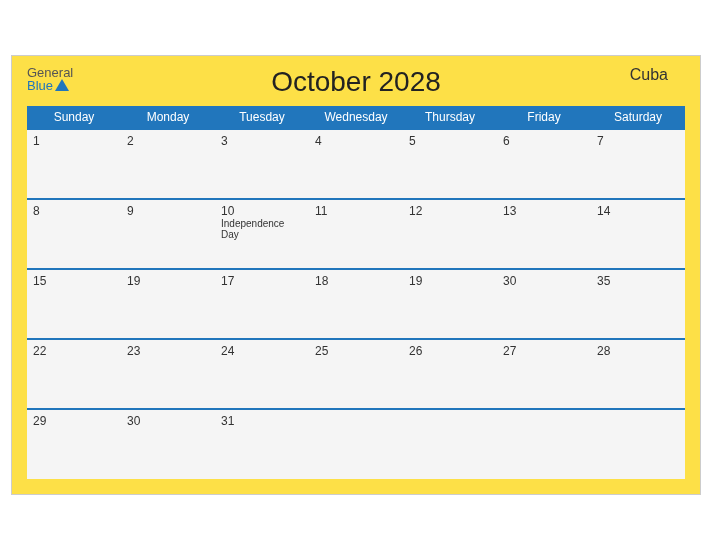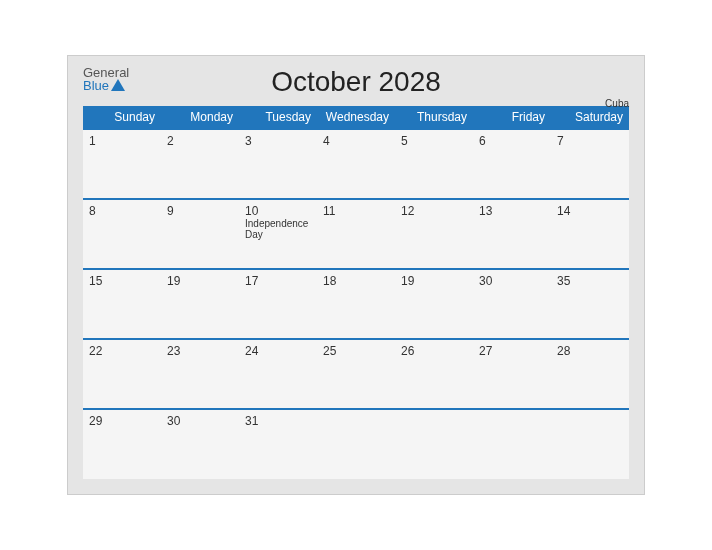--- a/index.html
+++ b/index.html
@@ -6,22 +6,22 @@
     body {
       width: 712px;
       height: 550px;
       background: #fff;
       font-family: Arial, sans-serif;
       display: flex;
       justify-content: center;
       align-items: center;
     }
     .calendar-wrapper {
-      width: 578px;
-      background: #e5e5e5;
+      width: 690px;
+      background: #fde047;
       border: 1px solid #ccc;
       padding: 10px 15px 15px 15px;
     }
     .calendar-header {
       display: flex;
       align-items: center;
       justify-content: center;
       position: relative;
       margin-bottom: 8px;
     }
@@ -55,37 +55,36 @@
       margin-bottom: 1px;
     }
     .calendar-title {
       font-size: 28px;
       color: #222;
       font-weight: normal;
       text-align: center;
     }
     .country-label {
       position: absolute;
-      right: 0;
+      right: 17px;
       top: 0;
-      font-size: 10px;
-      color: #333;
-      margin-top: 32px;
+      font-size: 16px;
+      color: #333;
     }
     .calendar-grid {
       width: 100%;
       border-collapse: collapse;
     }
     .calendar-grid thead tr th {
       background: #2176bc;
       color: #fff;
       font-size: 12px;
       font-weight: normal;
       padding: 4px 6px;
-      text-align: right;
+      text-align: center;
       border: none;
     }
     .calendar-grid tbody tr {
       border-top: 2px solid #2176bc;
     }
     .calendar-grid tbody tr td {
       width: calc(100% / 7);
       height: 70px;
       vertical-align: top;
       padding: 4px 6px;

